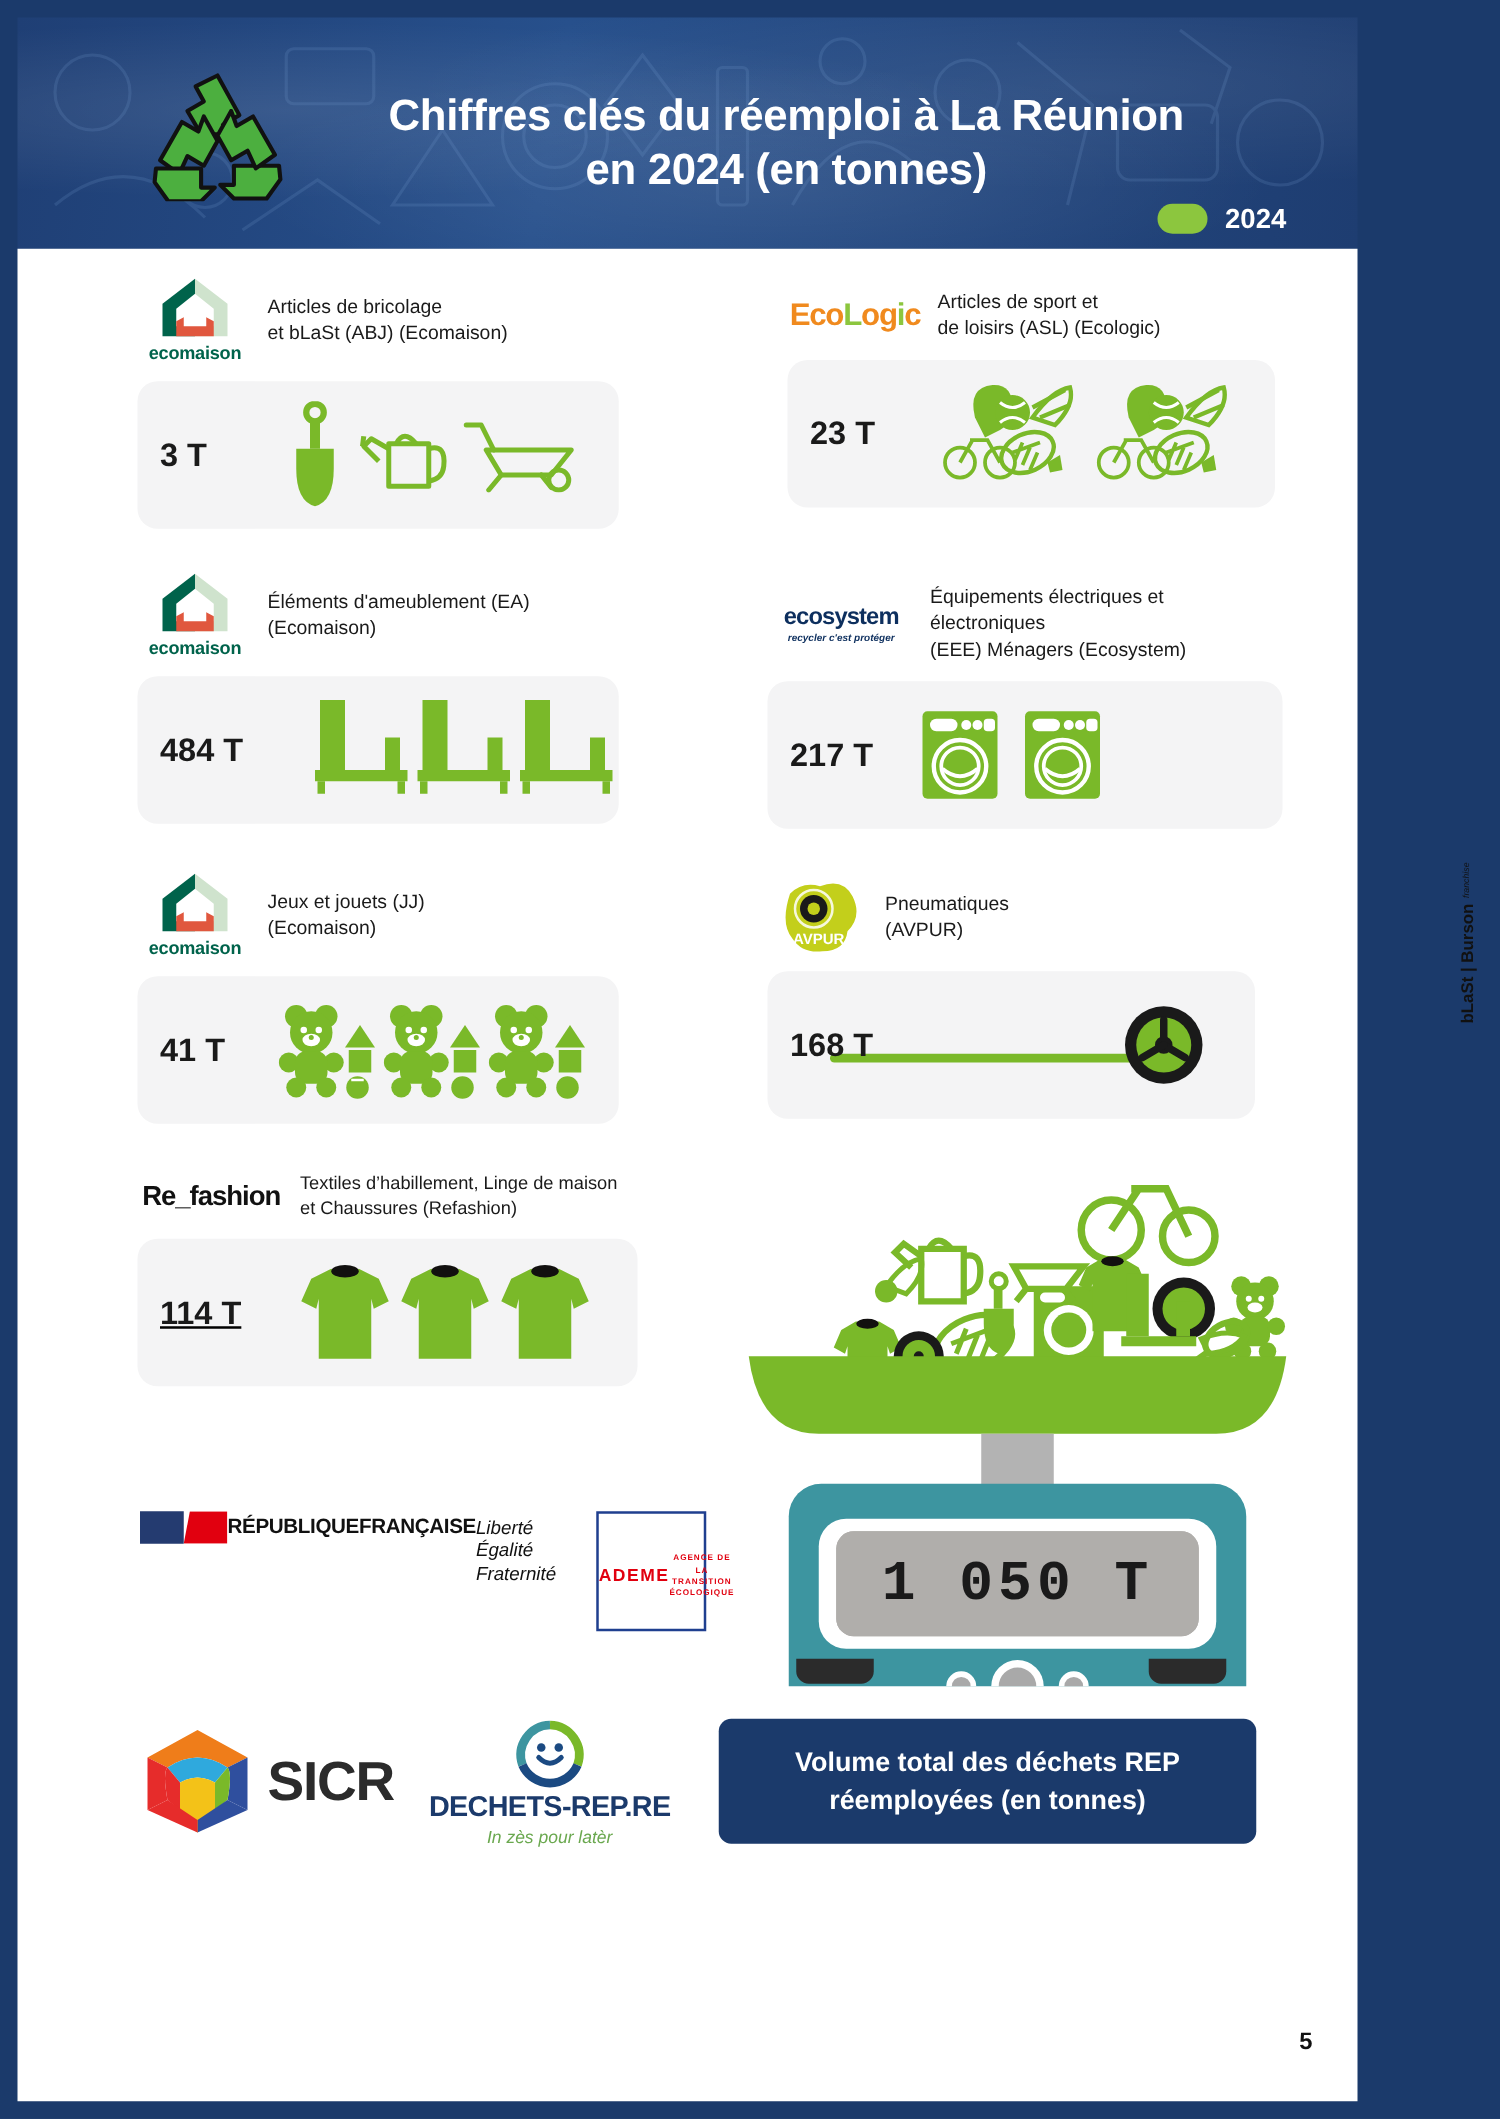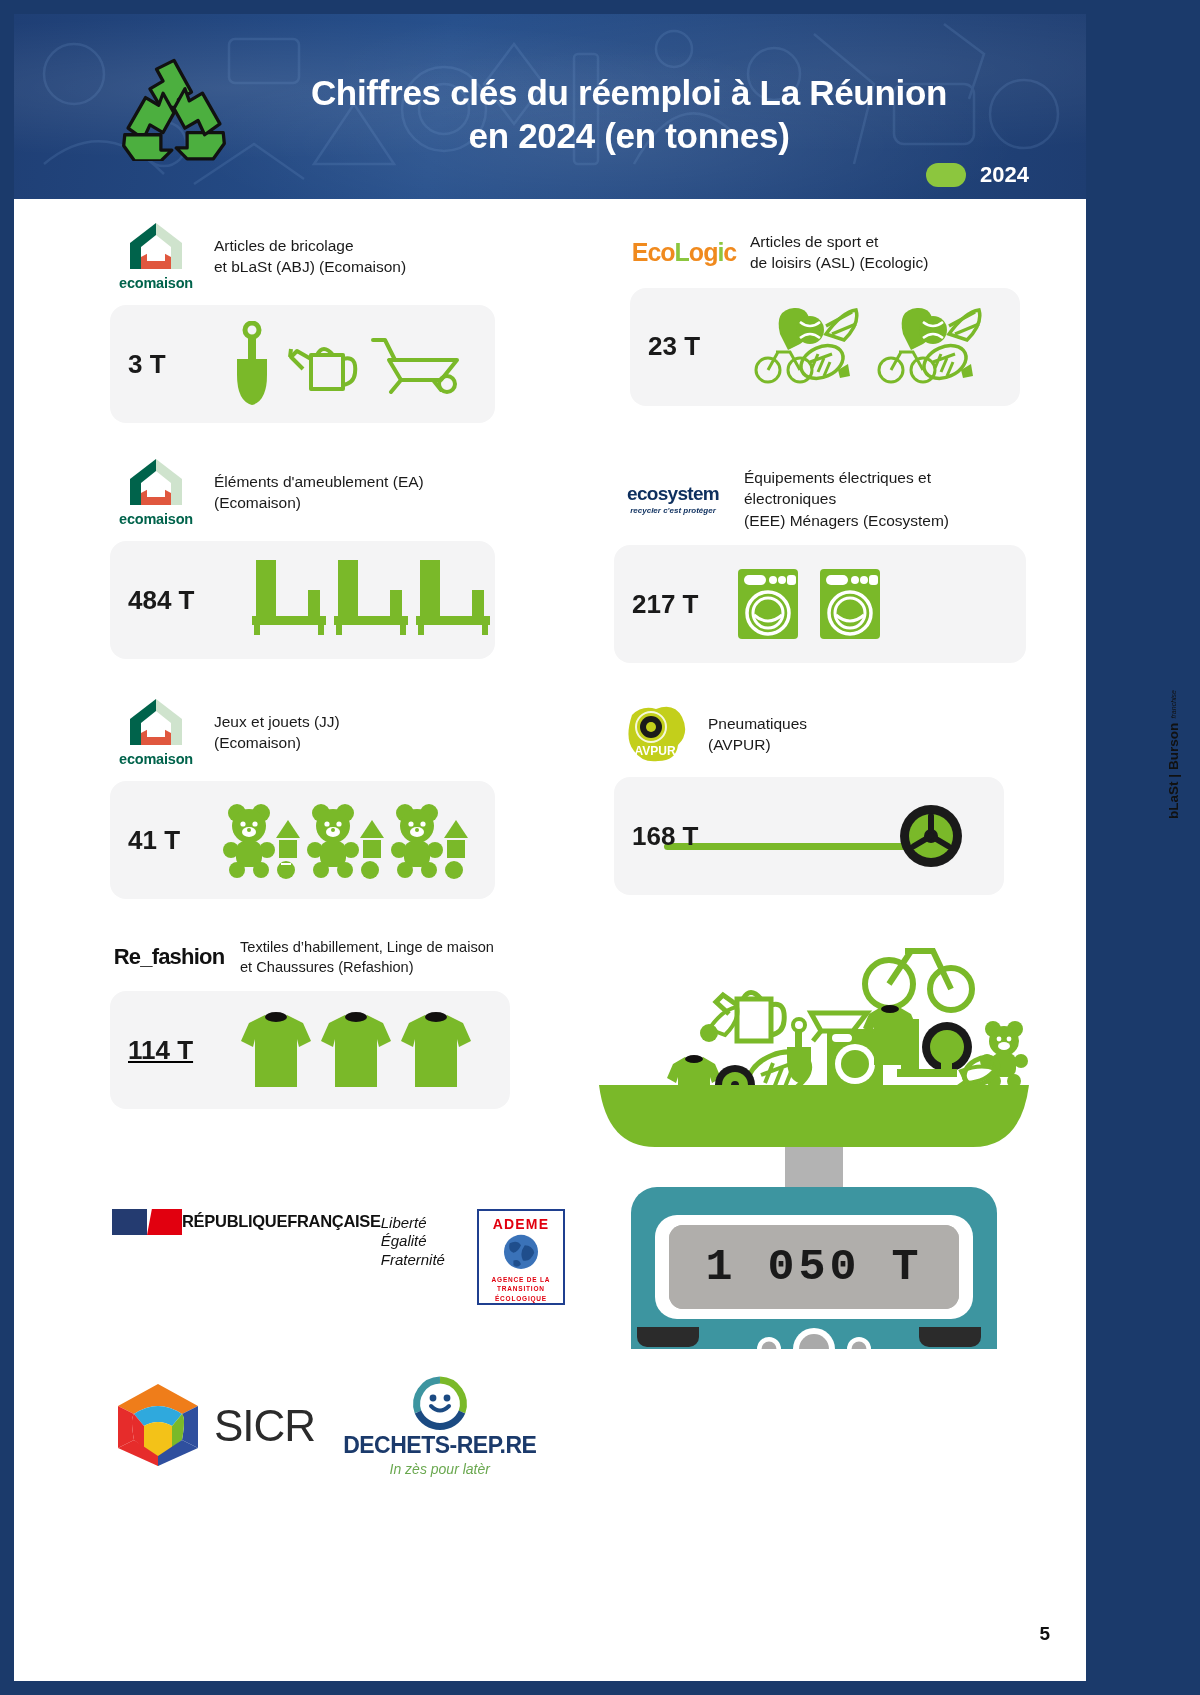--- a/index.html
+++ b/index.html
@@ -95,25 +95,25 @@
   
   .refash { font-size: 22px; font-weight: 600; color:#111; letter-spacing:-0.8px; }
   .rf-logo { display:flex; flex-direction:row; }
   .rf-flag { display:flex; width: 70px; height: 26px; }
   .rf-blue { width: 50%; background:#243b70; position:relative; }
   .rf-red { width: 50%; background:#e1000f; clip-path: polygon(14% 0, 100% 0, 100% 100%, 0 100%);}
   .rf-name { font-size: 16.5px; font-weight: bold; color:#111; line-height:1.02; margin-top:4px; letter-spacing:-0.3px;}
   .rf-motto { font-size: 15px; font-style: italic; color:#111; line-height:1.22; margin-top:5px; font-family:Liberation Sans, sans-serif;}
   .ademe {
     width: 88px; height: 96px; border: 2px solid #1f3f8f; background:#fff;
-    display:flex; flex-direction:column; align-items:center; padding-top:5px;
+    display:flex; flex-direction:row; align-items:center; padding-top:5px;
   }
   .ademe-t { color:#e1000f; font-size:14px; font-weight:bold; letter-spacing:1.2px; }
   .ademe-b { color:#e1000f; font-size:6.5px; font-weight:bold; letter-spacing:.8px; line-height:1.45; text-align:center;}
-  .sicr-text { font-size: 44px; font-weight: normal; color:#2b2b2b; letter-spacing:-1px; }
+  .sicr-text { font-size: 44px; font-weight: bold; color:#2b2b2b; letter-spacing:-1px; }
   .drr-text { font-size: 23px; font-weight: bold; color:#1b3a6b; letter-spacing:-0.5px; }
   .drr-sub { font-size: 14px; font-style: italic; color:#6aa84f; text-align:center; margin-top:2px;}
 </style>
 </head>
 <body>
 
 <div class="page">
 
   <div class="header">
     <svg class="hdr-texture" viewBox="0 0 1072 185" preserveAspectRatio="none">
@@ -611,20 +611,26 @@
       </svg>
       
       <div style="position:absolute; left:80px; top:296px; width:290px; height:84px; display:flex; align-items:center; justify-content:center; background:#b0aeab; border-radius:14px;">
         <span style="font-family:'Liberation Mono', monospace; font-size:45px; font-weight:bold; color:#1a1a1a; letter-spacing:4px;">1 050 T</span>
       </div>
     </div>
 
     <div style="position:absolute; left:623px; top:1128px; width:62px; height:20px; background:#2b2b2b; border-radius:0 0 10px 10px;"></div>
     <div style="position:absolute; left:905px; top:1128px; width:62px; height:20px; background:#2b2b2b; border-radius:0 0 10px 10px;"></div>
 
+    <div style="position:absolute; left:561px; top:1176px; width:430px; height:100px; background:#1b3a6b; border-radius:10px; display:flex; align-items:center; justify-content:center; text-align:center; color:#fff; font-size:21.5px; font-weight:bold; line-height:1.4; padding:0 16px;">
+      <div>
+        <div>Volume total des déchets REP</div>
+        <div>réemployées (en tonnes)</div>
+      </div>
+    </div>
 
     <div style="position:absolute; left:98px; top:1010px; display:flex; align-items:flex-start; gap:32px;">
       <div class="rf-logo">
         <div class="rf-flag">
           <div class="rf-blue"></div>
             <div class="rf-red"></div>
         </div>
         <div class="rf-name">RÉPUBLIQUE</div>
         <div class="rf-name">FRANÇAISE</div>
         <div class="rf-motto">

